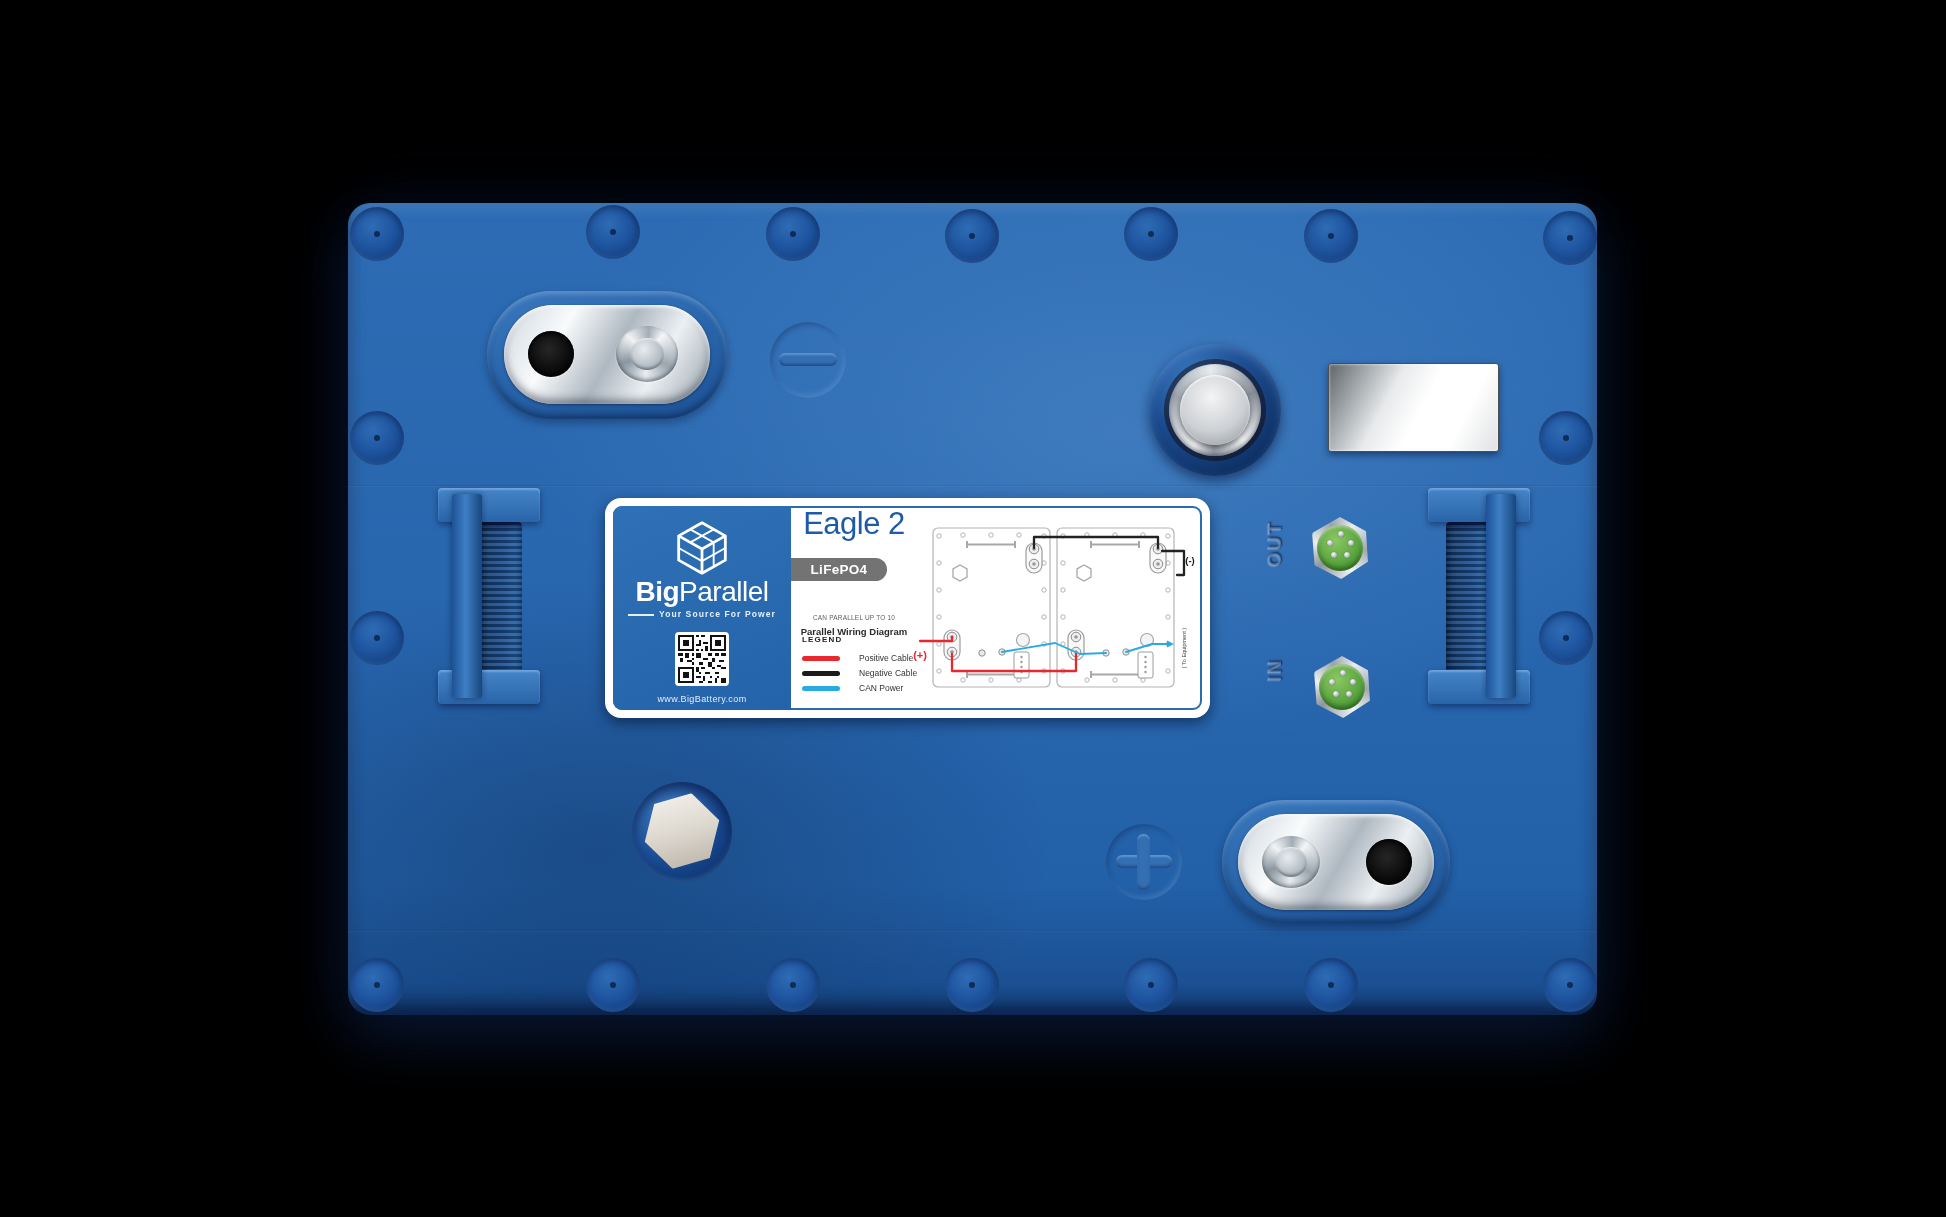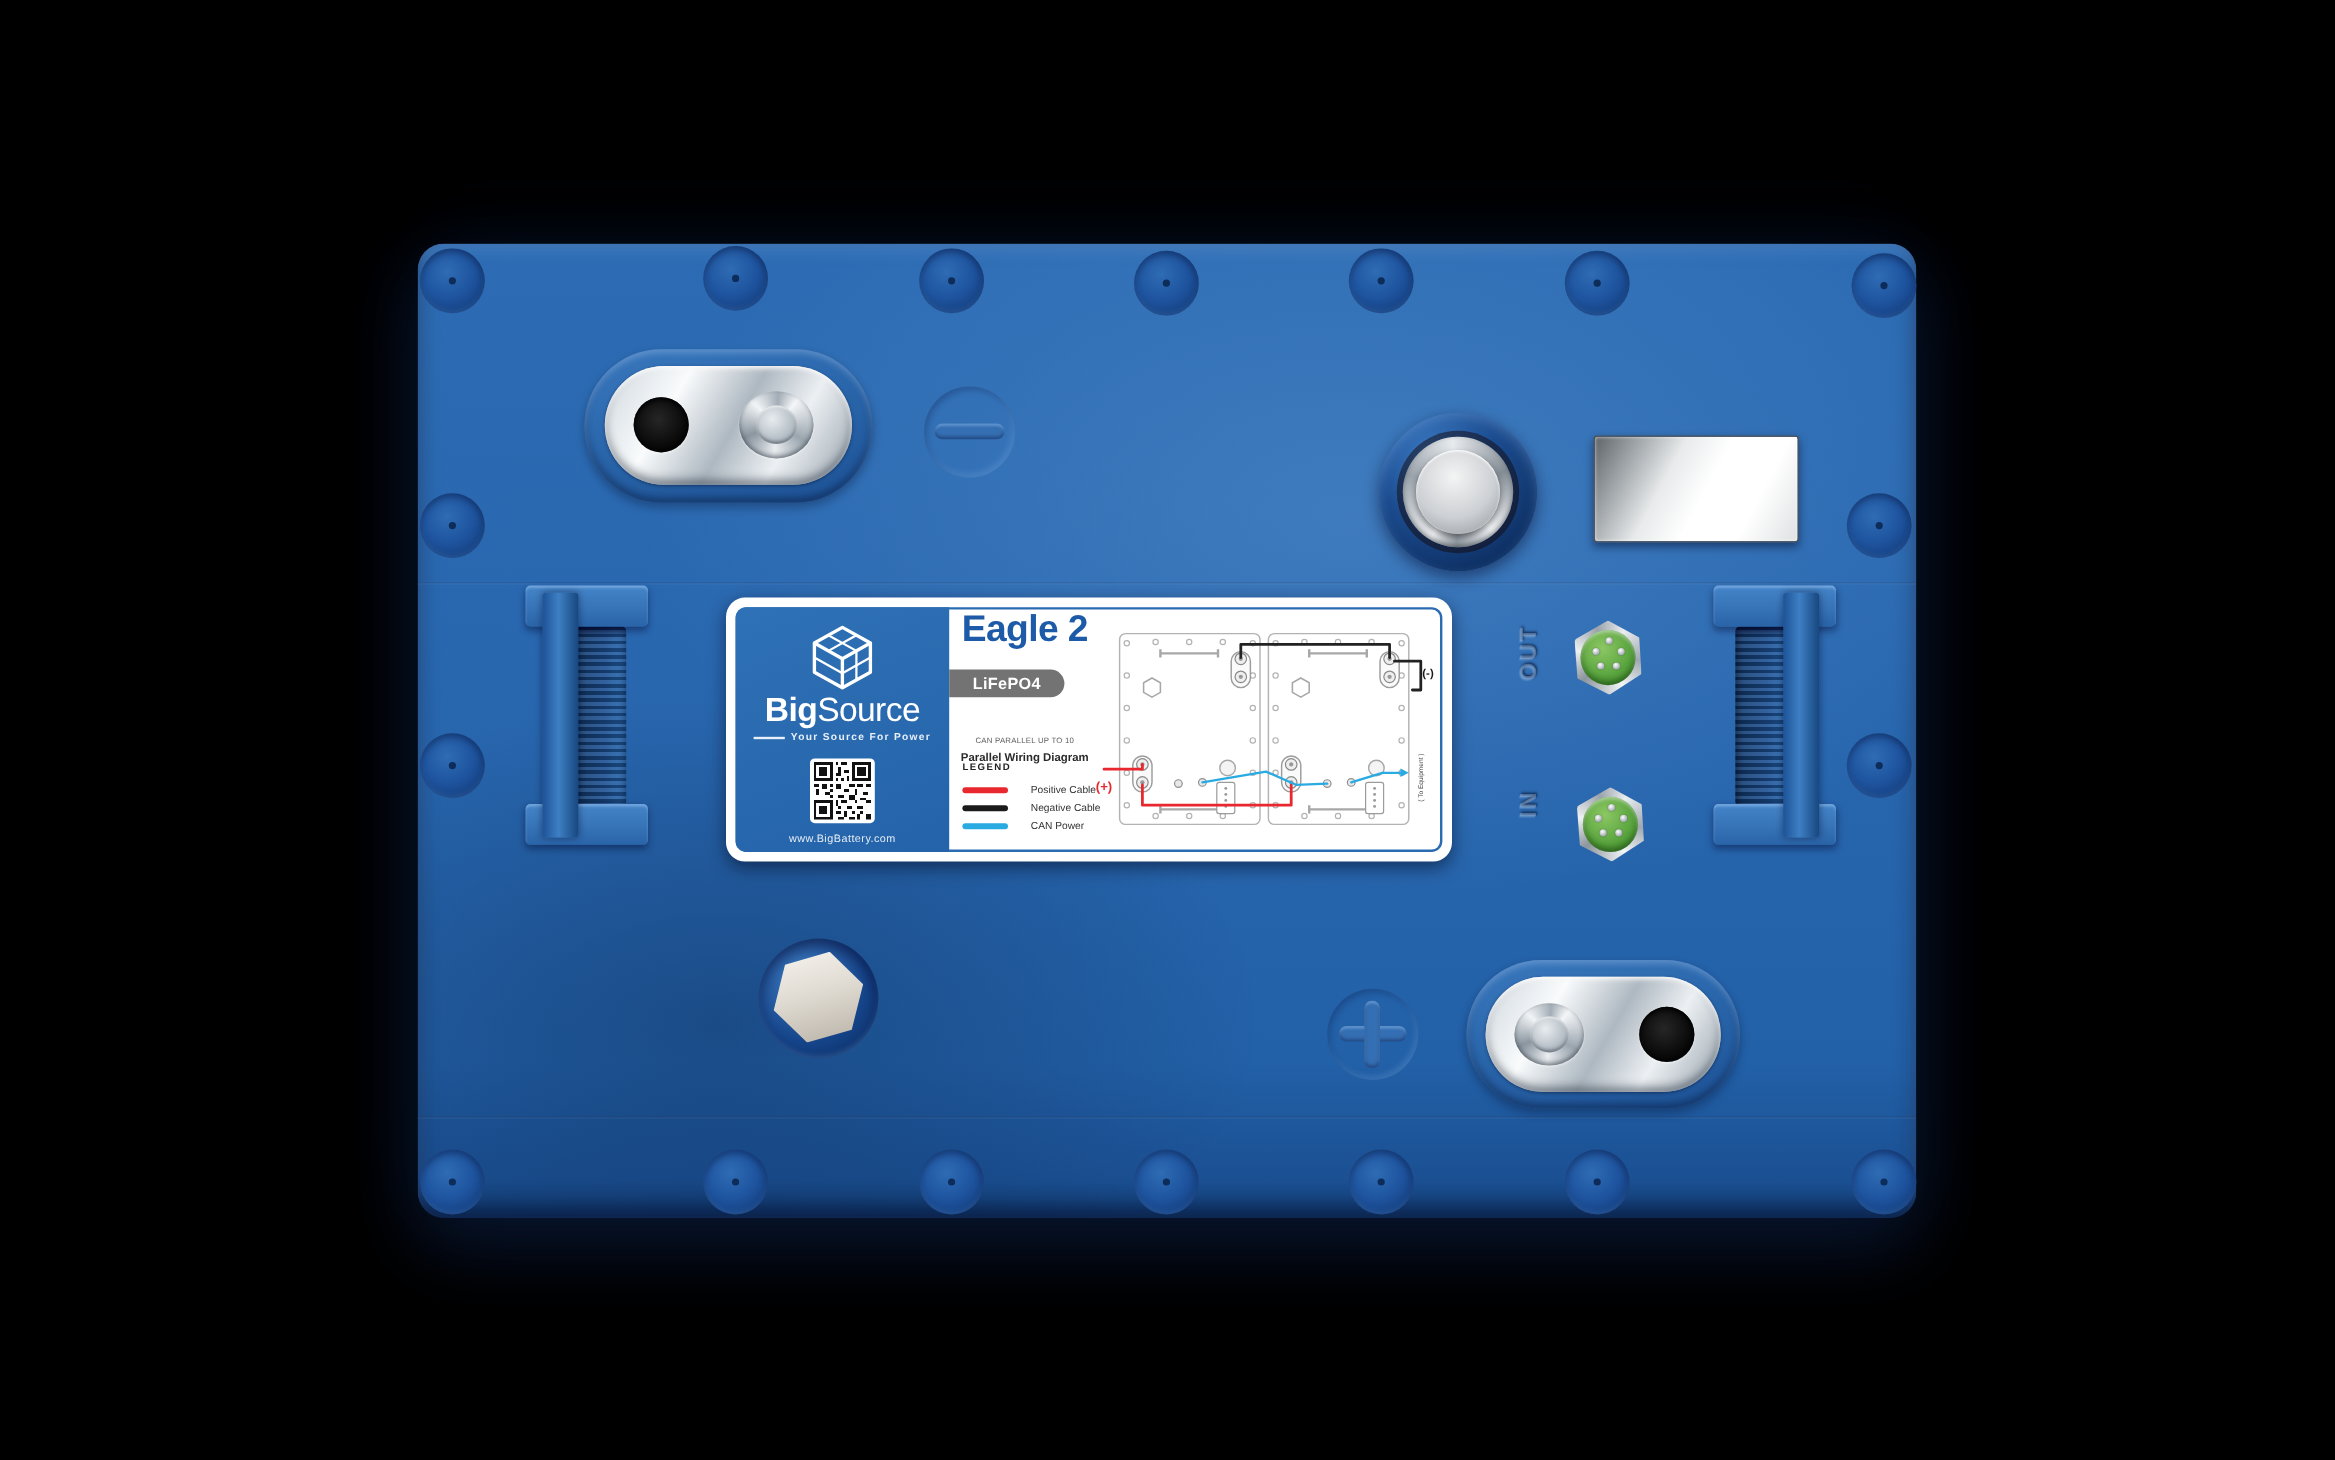--- a/index.html
+++ b/index.html
@@ -104,21 +104,21 @@
   .brandname .bat{font-weight:normal;}
   .tagline{position:absolute;left:0;top:103px;width:178px;text-align:center;color:#e6effa;
     font-size:8.5px;font-weight:bold;letter-spacing:1.1px;white-space:nowrap;}
   .tagline::before{content:"";display:inline-block;width:26px;height:1.5px;background:#e6effa;
     vertical-align:middle;margin-right:5px;}
   .qr{position:absolute;left:62px;top:126px;width:54px;height:54px;background:#fff;border-radius:4px;padding:3px;
     box-sizing:border-box;}
   .website{position:absolute;left:0;top:188px;width:178px;text-align:center;color:rgba(255,255,255,.88);
     font-size:9px;letter-spacing:.4px;}
   .eagle-title{position:absolute;left:188px;top:8px;width:122px;text-align:center;
-    font-size:31px;font-weight:bold;color:#1d5ba8;letter-spacing:-.5px;}
+    font-size:31px;font-weight:normal;color:#1d5ba8;letter-spacing:-.5px;}
   .chem-pill{position:absolute;left:186px;top:60px;width:96px;height:23px;border-radius:0 12px 12px 0;
     background:#737373;color:#fff;font-weight:bold;font-size:13.5px;text-align:center;line-height:23px;
     letter-spacing:.3px;}
   .diag-title{position:absolute;left:186px;top:104px;width:126px;text-align:center;
     font-size:9.5px;font-weight:bold;color:#2b2b2b;margin-top:24px;}
   .diag-sub{position:absolute;left:186px;top:116px;width:126px;text-align:center;
     font-size:6.5px;color:#5c5c5c;letter-spacing:.2px;}
   .legend-title{position:absolute;left:197px;top:137px;font-size:8px;font-weight:bold;color:#222;
     letter-spacing:1.2px;}
   .lrow{position:absolute;left:197px;height:10px;display:flex;align-items:center;gap:7px;}
@@ -234,21 +234,21 @@
             <line x1="30" y1="31" x2="30" y2="57"></line>
           </g>
           <g fill="none" stroke="#fff" stroke-width="2">
             <line x1="17.5" y1="10" x2="42.5" y2="24"></line>
             <line x1="42.5" y1="10" x2="17.5" y2="24"></line>
             <line x1="5" y1="30" x2="30" y2="44"></line>
             <line x1="55" y1="30" x2="30" y2="44"></line>
             <line x1="42.5" y1="24" x2="42.5" y2="50"></line>
           </g>
         </svg>
-        <div class="brandname"><span class="big">Big</span><span class="bat">Source</span></div>
+        <div class="brandname"><span class="big">Big</span><span class="bat">Parallel</span></div>
         <div class="tagline">Your Source For Power</div>
         <div class="qr">
           <svg viewBox="0 0 21 21" width="48" height="48" shape-rendering="crispEdges">
             <g fill="#111">
               <rect x="0" y="0" width="7" height="7"></rect>
                 <rect x="14" y="0" width="7" height="7"></rect>
                 <rect x="0" y="14" width="7" height="7"></rect>
               <rect x="1" y="1" width="5" height="5" fill="#fff"></rect>
                 <rect x="15" y="1" width="5" height="5" fill="#fff"></rect>
                 <rect x="1" y="15" width="5" height="5" fill="#fff"></rect>

